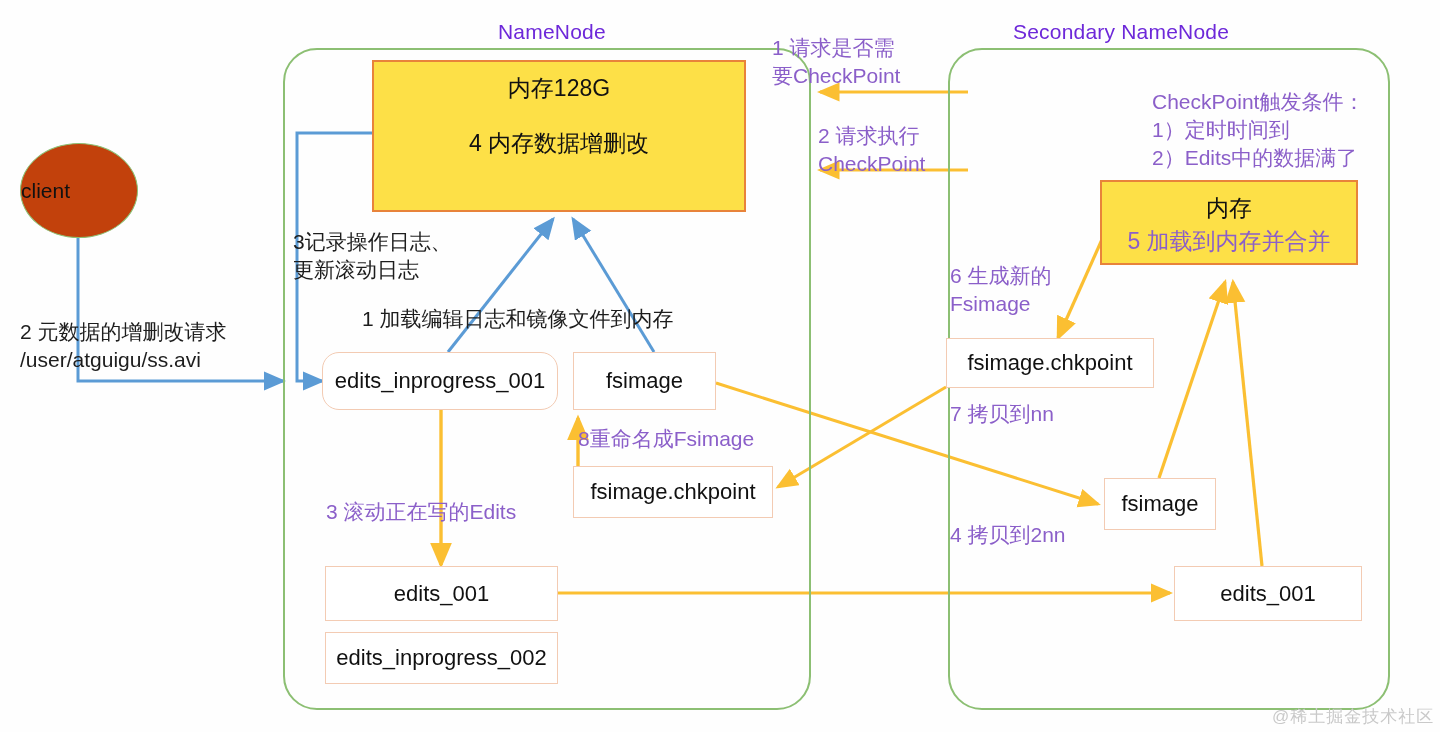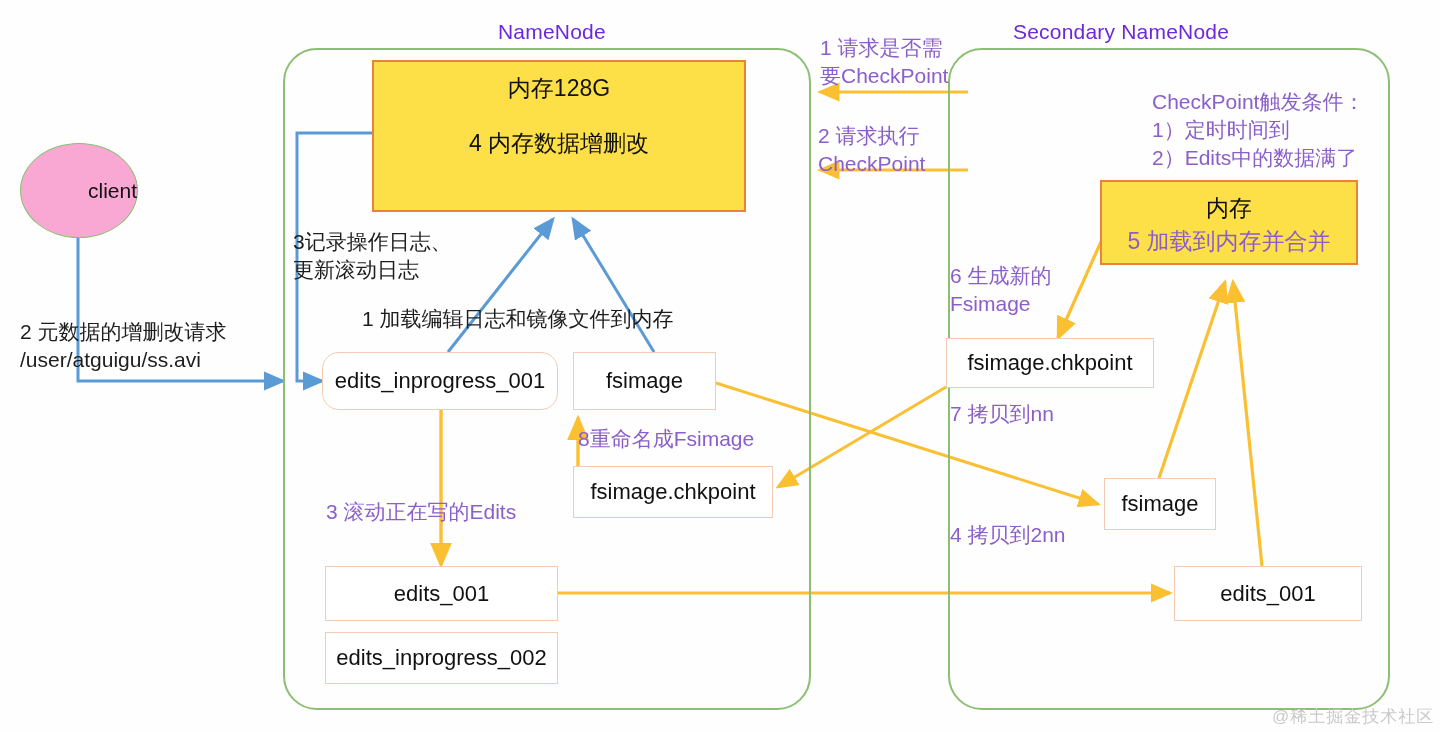--- a/index.html
+++ b/index.html
@@ -60,22 +60,22 @@
     padding-top:10px;
     white-space:nowrap;
   }
   .mem-line{ color:#111; font-size:23px; line-height:1.42; }
   .mem-line.purple{ color:#8b5fc9; }
   
   .client{
     position:absolute;
     border:1.8px solid #8cbf73;
     border-radius:50%;
-    background:#f9a8d4;
-    display:flex;align-items:center;justify-content:flex-end;
+    background:#c2410c;
+    display:flex;align-items:center;justify-content:flex-start;
     color:#111;font-size:21px;
   }
   
   .lbl{
     position:absolute;
     white-space:pre;
     line-height:1.34;
     font-size:21px;
   }
   .lbl.black{ color:#1d1d1d; }
@@ -163,21 +163,21 @@
   <div class="fbox" style="left:573px; top:466px; width:200px; height:52px;">
     <span>fsimage.chkpoint</span>
   </div>
   <div class="fbox" style="left:325px; top:566px; width:233px; height:55px;">
     <span>edits_001</span>
   </div>
   <div class="fbox" style="left:325px; top:632px; width:233px; height:52px;">
     <span>edits_inprogress_002</span>
   </div>
 
-  <div class="lbl purple" style="left:820px; top:34px;"><span>1 请求是否需
+  <div class="lbl purple" style="left:772px; top:34px;"><span>1 请求是否需
 要CheckPoint</span></div>
   <div class="lbl purple" style="left:818px; top:122px;"><span>2 请求执行
 CheckPoint</span></div>
 
   <div class="lbl purple" style="left:1152px; top:88px;"><span>CheckPoint触发条件：
 1）定时时间到
 2）Edits中的数据满了</span></div>
 
   <div class="membox" style="left:1100px; top:180px; width:258px; height:85px;">
     <div class="mem-line">内存</div>

